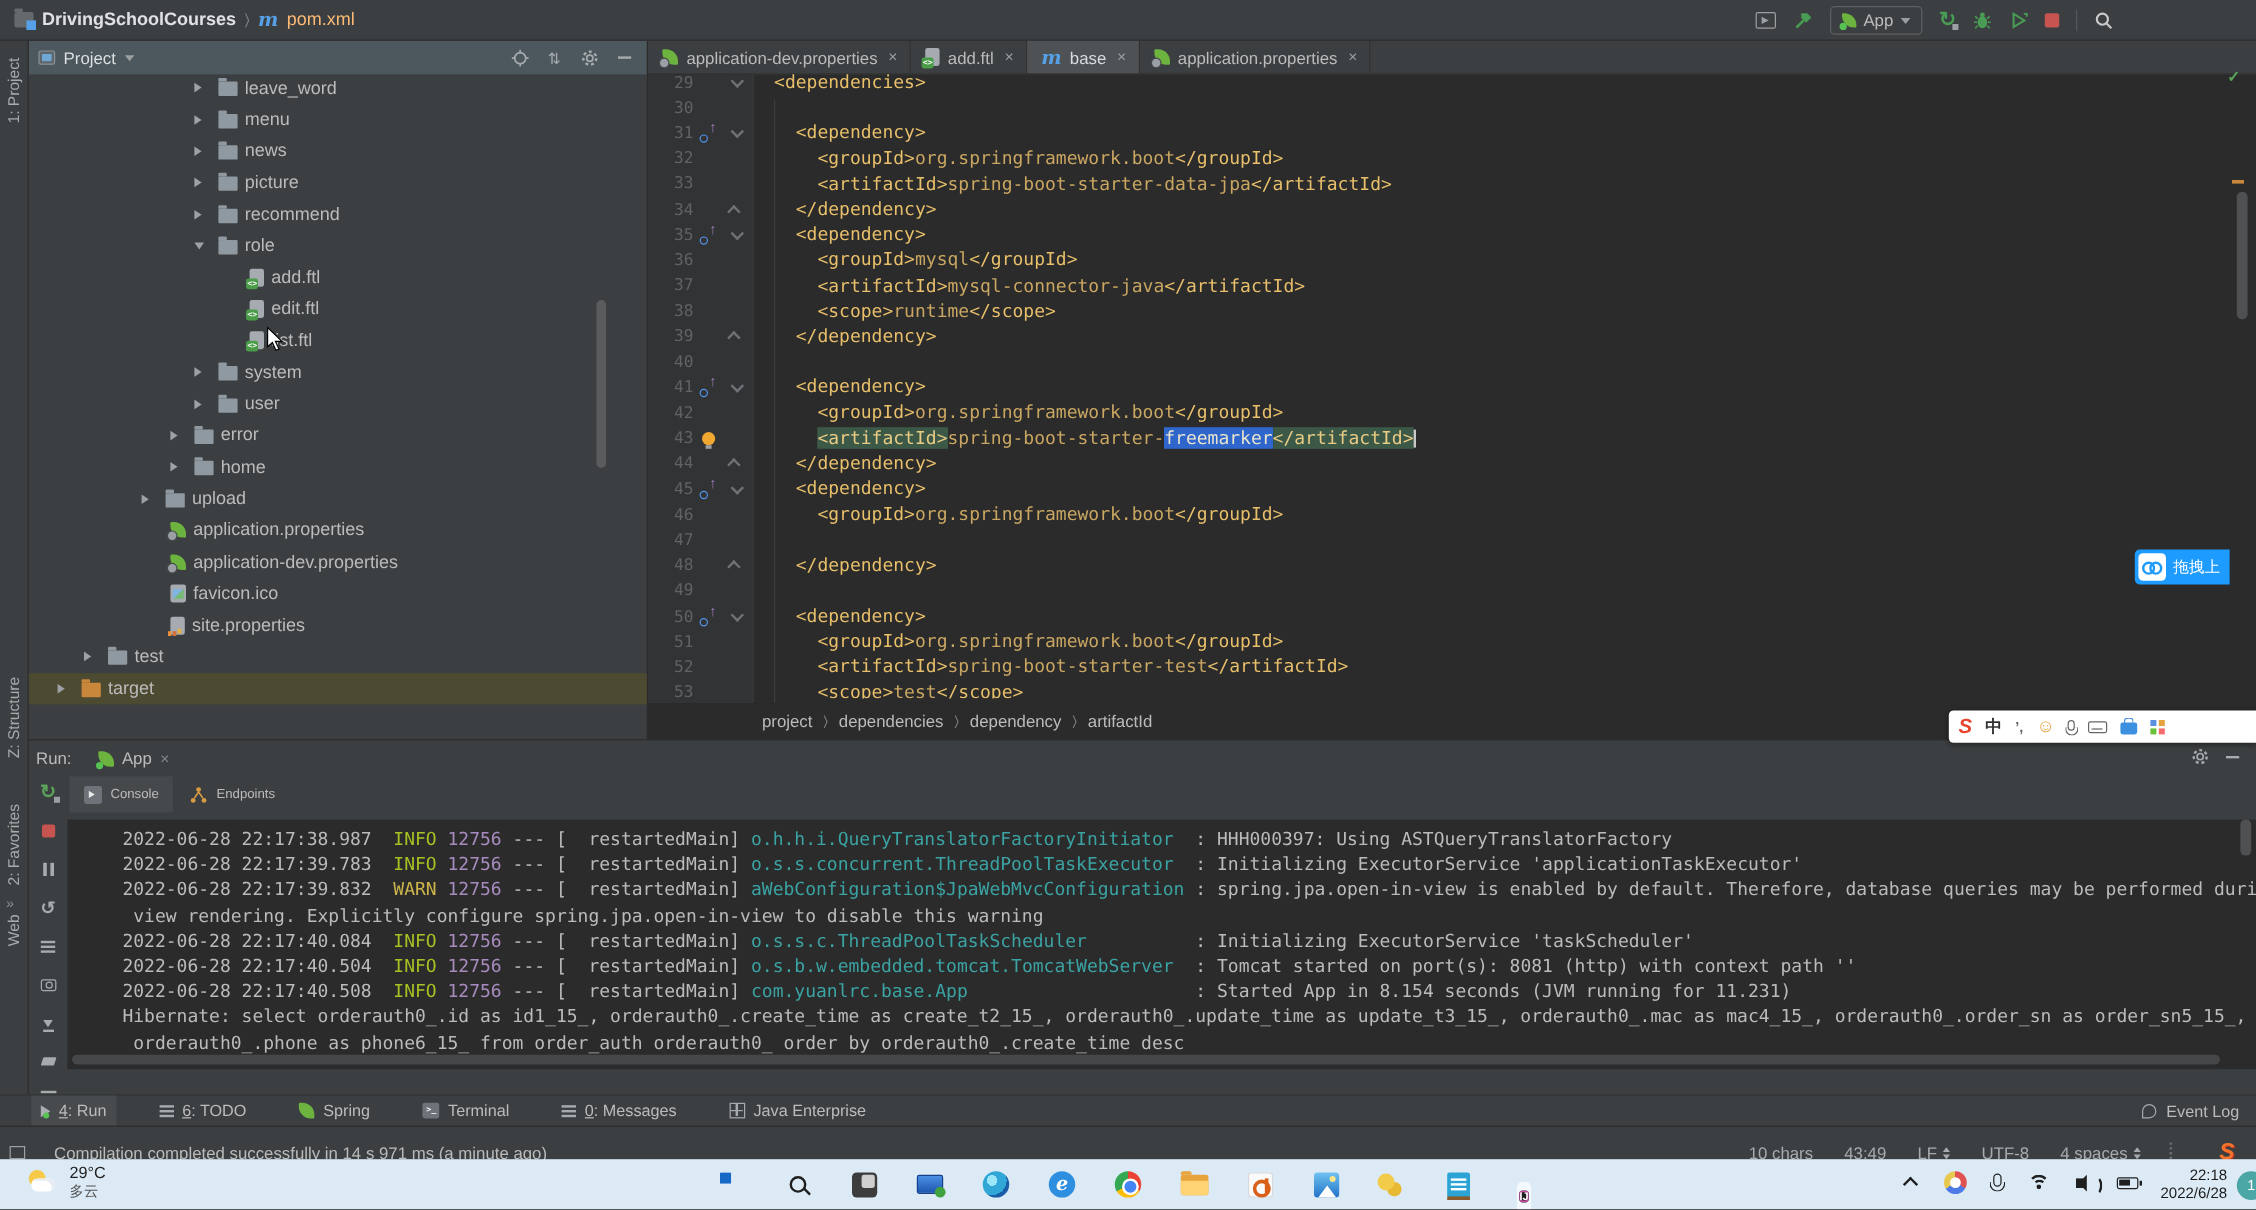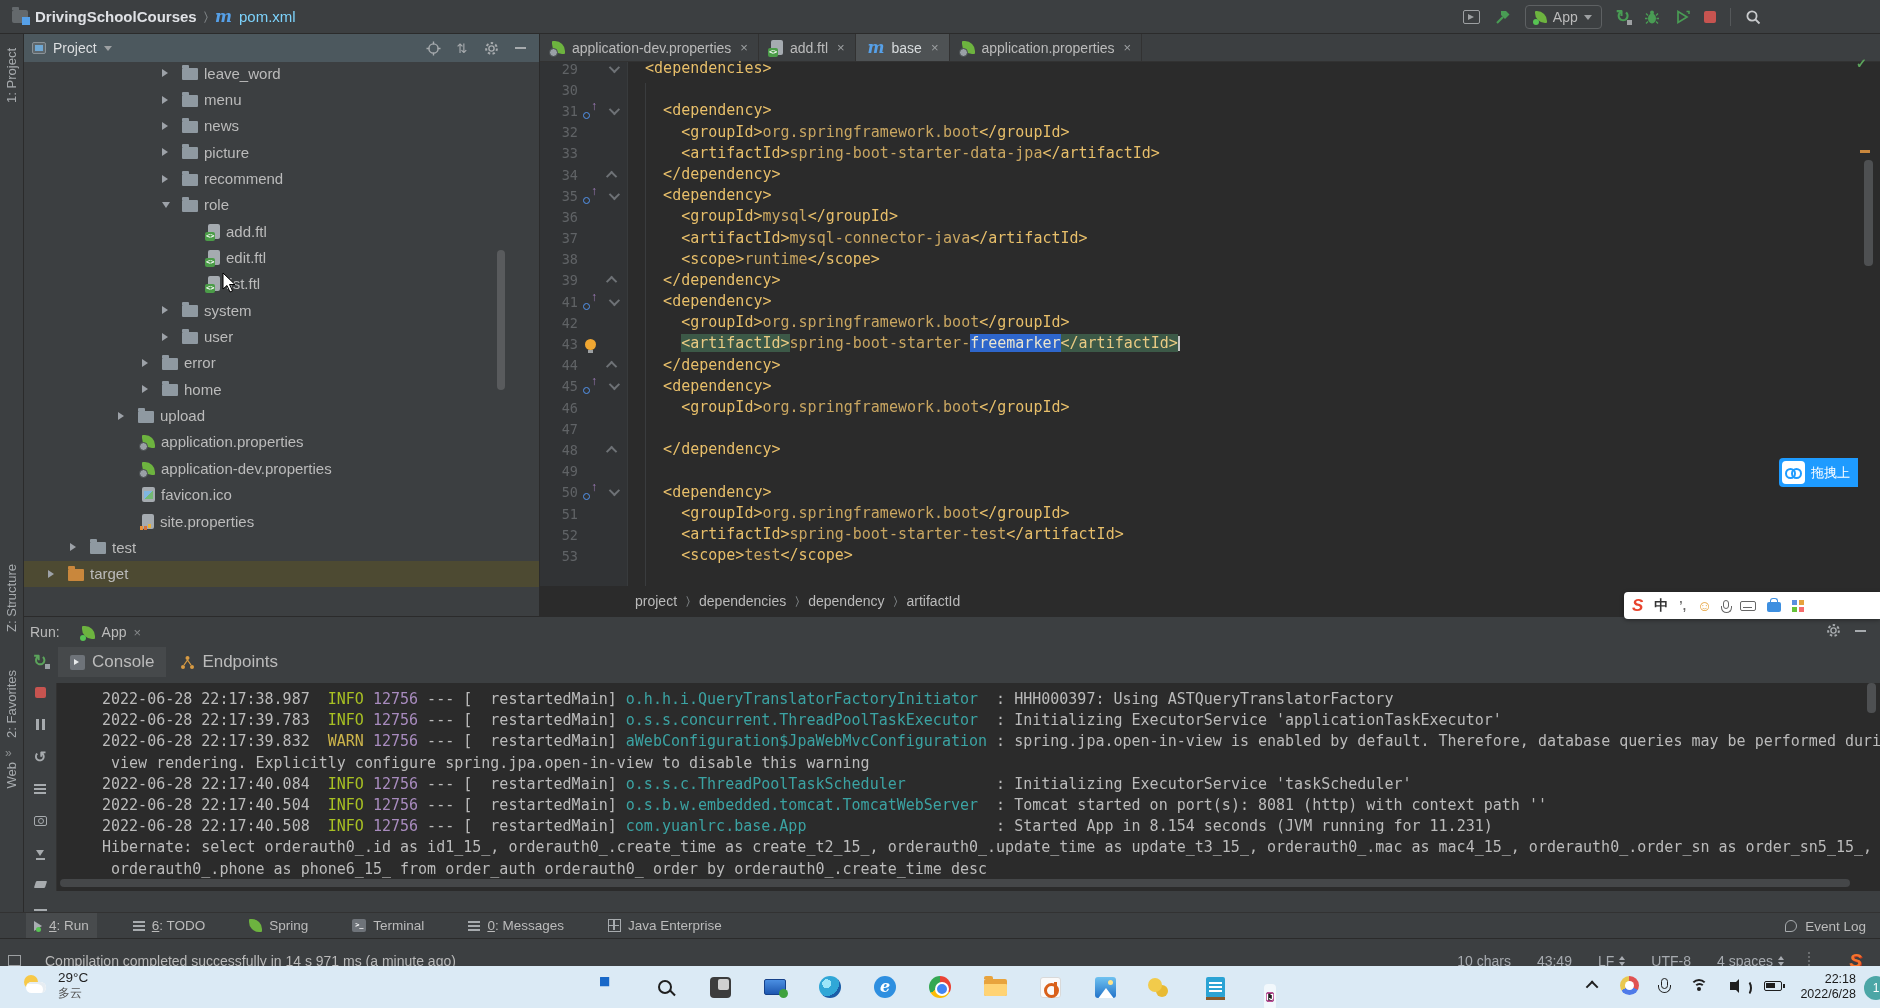--- a/index.html
+++ b/index.html
@@ -6,21 +6,21 @@
   html,body { width:1880px; height:1008px; overflow:hidden; background:#3C3F41;
     font-family:"Liberation Sans", sans-serif; }
   #root { position:relative; width:1880px; height:1008px; background:#3C3F41; overflow:hidden; }
 
   
   .titlebar { position:absolute; left:0; top:0; width:1880px; height:34px; background:#3C3F41;
     border-bottom:1px solid #2B2B2B; display:flex; align-items:center; }
   .tb-left { display:flex; align-items:center; gap:7px; padding-left:12px; }
   .tb-proj { color:#DFE1E5; font-weight:bold; font-size:15px; }
   .tb-sep { color:#7F8486; font-size:13px; }
-  .tb-file { color:#7dd3fc; font-size:15px; }
+  .tb-file { color:#fdba74; font-size:15px; }
   .tb-right { position:absolute; right:118px; top:0; height:34px; display:flex; align-items:center; gap:14px; }
   .i-projwin { width:16px; height:13px; background:#64696C; border-radius:2px; position:relative; }
   .i-projwin:before { content:""; position:absolute; left:0; top:-3px; width:7px; height:3px; background:#64696C; border-radius:1px 1px 0 0; }
   .i-projwin:after { content:""; position:absolute; right:-2px; bottom:-2px; width:8px; height:8px; background:#56A0E8; }
   .i-mvn { color:#56A0E8; font-family:"DejaVu Serif", serif; font-style:italic; font-weight:bold; font-size:16px; line-height:14px; }
   .i-winplay { width:17px; height:14px; border:1.5px solid #9DA0A2; border-radius:2px; position:relative; }
   .i-winplay:after { content:""; position:absolute; left:4px; top:2.5px; border-left:6px solid #9DA0A2; border-top:3.5px solid transparent; border-bottom:3.5px solid transparent; }
   .combo { display:flex; align-items:center; gap:6px; border:1px solid #5E6163; border-radius:4px; height:24px; padding:0 9px; }
   .combo .lbl { color:#BBBBBB; font-size:14px; }
   .caret-down { width:0; height:0; border-top:5px solid #9DA0A2; border-left:4px solid transparent; border-right:4px solid transparent; }
@@ -96,21 +96,21 @@
   .crumbs { position:absolute; left:0; top:552px; width:1340px; height:30px; background:#2B2B2B; display:flex; align-items:center; padding-left:95px; gap:9px; color:#BBBBBB; font-size:14px; }
   .crumbs .csep { color:#7F8486; font-size:12px; }
   
   .runpanel { position:absolute; left:24px; top:616px; width:1856px; height:296px; background:#3C3F41; border-top:1px solid #2B2B2B; }
   .rp-head { height:30px; display:flex; align-items:center; padding-left:6px; }
   .rp-label { color:#BBBBBB; font-size:14px; margin-right:22px; }
   .rp-chip { display:flex; align-items:center; gap:7px; color:#BBBBBB; font-size:14px; }
   .rp-chip .x { color:#85888A; font-size:13px; }
   .rp-right { position:absolute; right:14px; top:6px; display:flex; gap:14px; align-items:center; }
   .rp-tabs { height:30px; display:flex; align-items:center; padding-left:34px; gap:2px; }
-  .rtab { display:flex; align-items:center; gap:7px; height:30px; padding:0 12px; color:#BBBBBB; font-size:17px; }
+  .rtab { display:flex; align-items:center; gap:7px; height:30px; padding:0 12px; color:#BBBBBB; font-size:11px; }
   .rtab.active { background:#46494B; }
   .i-console { width:15px; height:15px; background:#6E7379; border-radius:2px; position:relative; }
   .i-console:after { content:""; position:absolute; left:4px; top:4px; border-left:5px solid #E8EAEB; border-top:3.5px solid transparent; border-bottom:3.5px solid transparent; }
   .runtools { position:absolute; left:0; top:36px; width:32px; display:flex; flex-direction:column; align-items:center; gap:17px; }
   .rt { width:18px; height:15px; display:flex; align-items:center; justify-content:center; }
   .i-rr { color:#5BA35B; font-weight:bold; font-size:16px; position:relative; line-height:14px; }
   .i-rr:after { content:""; position:absolute; right:-3px; bottom:-1px; width:5px; height:5px; background:#9AA0A6; }
   .i-st { width:11px; height:11px; background:#C75450; border-radius:2px; }
   .i-pa { width:9px; height:11px; border-left:3px solid #A7ABAE; border-right:3px solid #A7ABAE; }
   .i-re { color:#A7ABAE; font-weight:bold; font-size:15px; }
@@ -547,20 +547,26 @@
         </div>
         <div class="cl">
           <span class="ln">39</span>
           <span class="g1"></span>
           <span class="g2">
             <span class="fold close"></span>
           </span>
           <div class="ct"><span class="t">    &lt;/dependency&gt;</span></div>
         </div>
         <div class="cl">
+          <span class="ln">40</span>
+          <span class="g1"></span>
+          <span class="g2"></span>
+          <div class="ct"></div>
+        </div>
+        <div class="cl">
           <span class="ln">41</span>
           <span class="g1">
             <span class="dep">
               <i class="c"></i>
               <i class="a">↑</i>
             </span>
           </span>
           <span class="g2">
             <span class="fold open"></span>
           </span>

